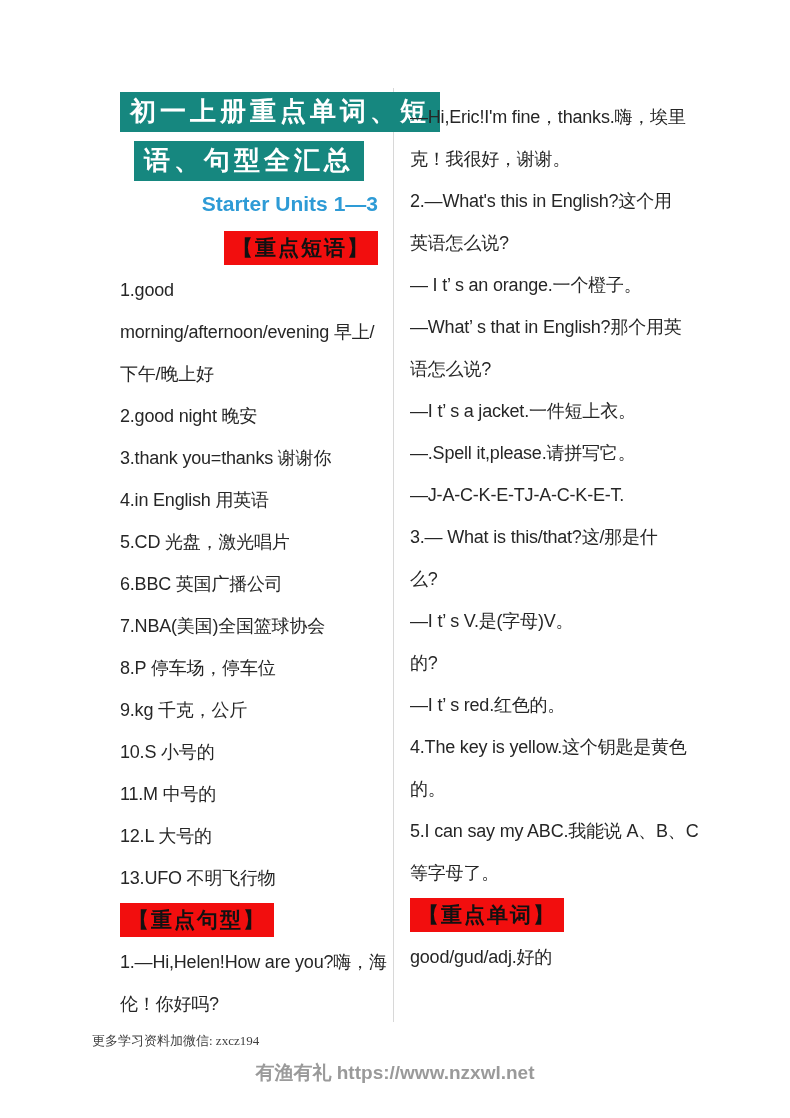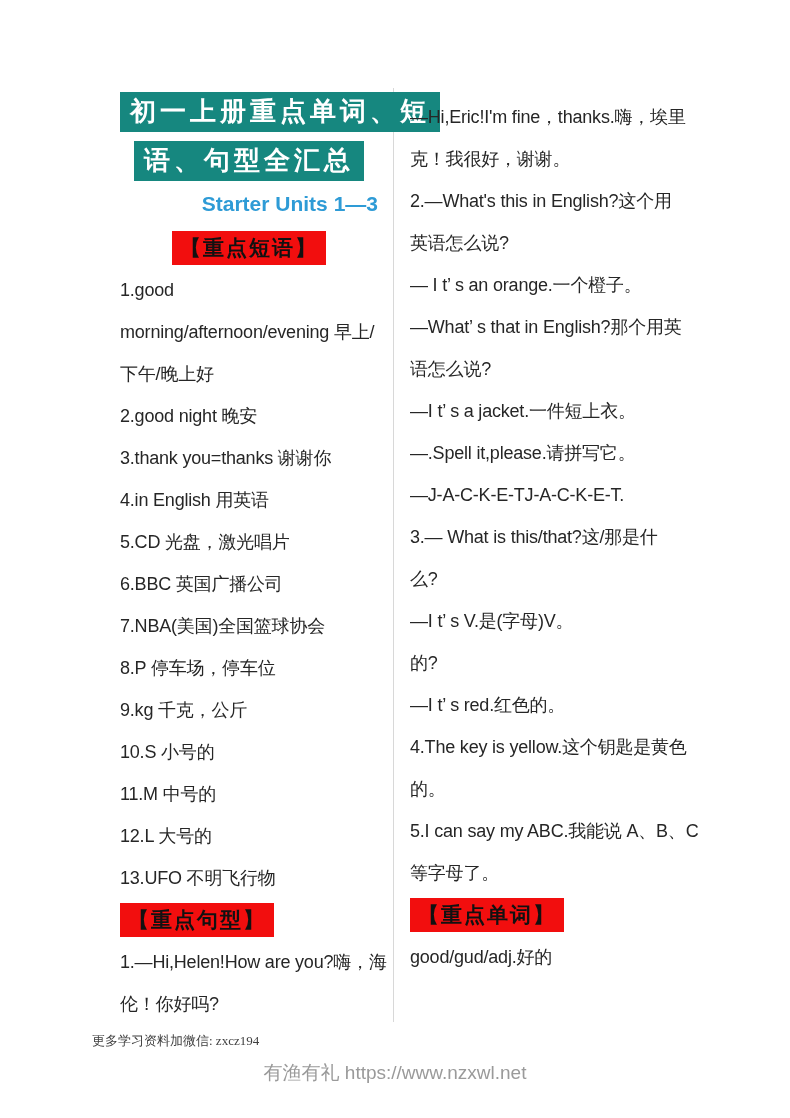--- a/index.html
+++ b/index.html
@@ -50,21 +50,21 @@
     text-align:right;
     color:#2e9bd6;
     font-weight:bold;
     font-size:21px;
     line-height:46px;
     height:46px;
     white-space:nowrap;
   }
 
   .badge-wrap{height:42px;display:flex;align-items:center;}
-  .badge-wrap.centered{justify-content:center;}
+  .badge-wrap.centered{justify-content:flex-end;}
   .badge{
     display:inline-block;
     background:#f20e0e;
     color:#111111;
     font-family:"Liberation Serif", serif;
     font-weight:bold;
     font-size:21px;
     line-height:26px;
     padding:4px 8px;
     letter-spacing:2px;
@@ -72,21 +72,21 @@
   }
 
   .footer-wechat{
     position:absolute;left:92px;top:1032px;
     font-family:"Liberation Serif", serif;
     font-size:13px;color:#3f3f3f;white-space:nowrap;
   }
   .footer-site{
     position:absolute;left:0;top:1060px;width:790px;
     text-align:center;
-    font-size:19px;color:#9a9a9a;white-space:nowrap;
+    font-size:19px;color:#9a9a9a;white-space:nowrap;font-weight:bold;
   }
 </style>
 </head>
 <body>
 
 <div class="doc">
 
   <div class="divider"></div>
 
   <div class="col col-left">

